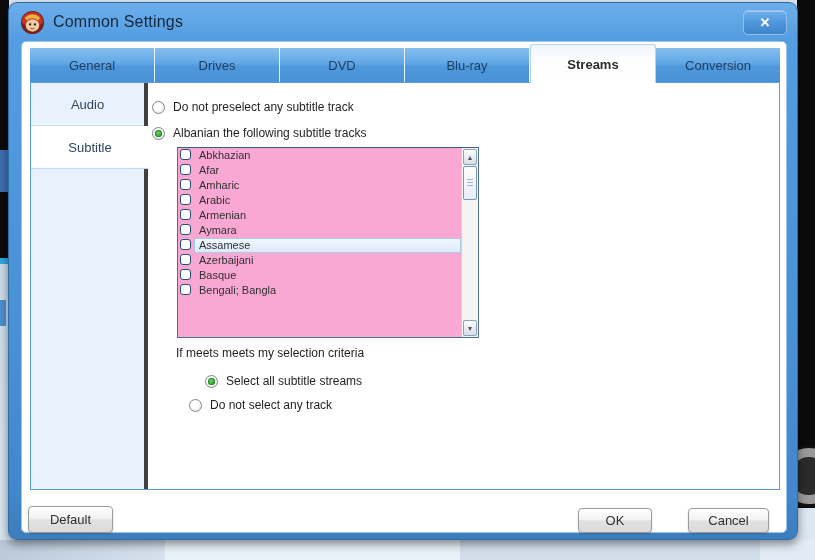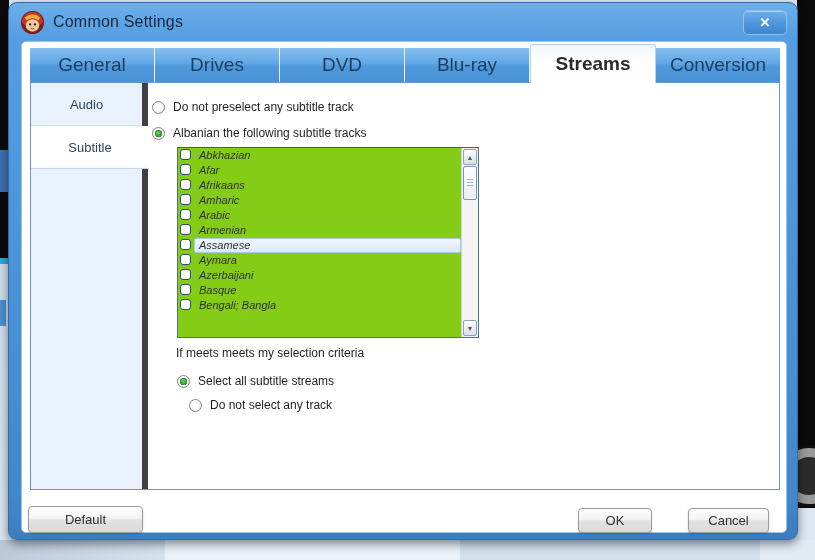--- a/index.html
+++ b/index.html
@@ -41,50 +41,50 @@
   
   .panel { position:absolute; left:12px; top:38px; width:766px; height:492px;
     background:#fff; border-radius:5px; border:1px solid #9cc2e5; }
 
   
   .tabbar { position:absolute; left:8px; top:6px; width:750px; height:34px; display:flex; }
   .tab { flex:1 1 0; position:relative; display:flex; align-items:center; justify-content:center;
     background:linear-gradient(180deg,#86beef 0%, #60a7e5 45%, #4f98db 55%, #4a92d6 100%);
     border-right:1px solid #e8f2fb; cursor:default; }
   .tab:last-child { border-right:none; }
-  .tab .tab-label { font-size:19px; color:#1c3c5e; }
+  .tab .tab-label { font-size:13px; color:#1c3c5e; }
   .tab.active { margin-top:-4px; height:39px; z-index:3;
     background:linear-gradient(180deg,#eef5fc,#fdfdfe 35%,#ffffff);
     border:1px solid #b9d3ea; border-bottom:none; border-radius:3px 3px 0 0; }
   .tab.active .tab-label { color:#2b2b2b; font-weight:bold; }
 
   
   .tabcontent { position:absolute; left:8px; top:40px; width:750px; height:408px;
     border:1px solid #5c9bd6; background:#fff; z-index:2; }
   .sidebar { position:absolute; left:0; top:0; width:117px; height:100%;
-    background:#e9f2fc; border-right:6px solid #404040; }
+    background:#e9f2fc; border-right:4px solid #404040; }
   .side-item { height:43px; display:flex; align-items:center; justify-content:center;
     border-bottom:1px solid #c3d8ec; box-shadow:inset 0 -1px 0 #f6fafd; cursor:default; }
   .side-item .side-label { font-size:13px; color:#30445c; }
   .side-item.active { background:#fff; width:118px; position:relative; z-index:2; }
 
   .main { position:absolute; left:118px; top:0; right:0; bottom:0; background:#fff; }
 
   
   .radio-row { position:absolute; display:flex; align-items:center; gap:8px; cursor:default; }
   .radio { width:13px; height:13px; border-radius:50%; border:1px solid #848484;
     background:radial-gradient(circle at 35% 30%, #ffffff 40%, #e2e2e2); flex:0 0 auto; position:relative; }
   .radio.selected::after { content:""; position:absolute; left:2px; top:2px; width:7px; height:7px;
     border-radius:50%; background:radial-gradient(circle at 40% 35%, #6fd36f, #2fa62f 70%);
     box-shadow:0 0 0 1px #2c8c2c inset; }
   .radio-label { font-size:12px; color:#1f1f1f; white-space:nowrap; }
 
   
   .listbox { position:absolute; left:28px; top:64px; width:302px; height:191px;
-    background:#84cc16; border:1px solid #51708c; border-top-color:#3f5e7a;font-style:italic; }
+    background:#f9a8d4; border:1px solid #51708c; border-top-color:#3f5e7a; }
   .rows { position:absolute; left:0; top:0; right:17px; bottom:0; overflow:hidden; }
   .list-row { position:relative; height:15px; display:flex; align-items:center; cursor:default; }
   .cbx { position:absolute; left:2px; top:1px; width:11px; height:11px; border-radius:3px;
     border:1px solid #2c4d6e; background:#fff; z-index:2; }
   .lang-label { position:absolute; left:21px; top:1px; font-size:11px; color:#303030; white-space:nowrap; z-index:2; }
   .row-hl { position:absolute; left:16px; right:0; top:0; bottom:0;
     background:linear-gradient(180deg,#f2f8fe,#dceafa); border:1px solid #a8ccea; border-radius:2px; z-index:1; }
 
   
   .scrollbar { position:absolute; right:0; top:0; width:17px; bottom:0;
@@ -99,21 +99,21 @@
     background:repeating-linear-gradient(180deg,#9cb6cd 0 1px, transparent 1px 3px); }
 
   .criteria-label { position:absolute; left:27px; top:263px; font-size:12px; color:#1f1f1f; white-space:nowrap; }
 
   
   .btn { position:absolute; border:1px solid #9b9b9b; border-radius:4px;
     background:linear-gradient(180deg,#fefefe,#f3f3f3 45%,#e2e2e2 52%,#dadada);
     box-shadow:0 1px 2px rgba(0,0,0,0.18), inset 0 1px 0 #fff;
     display:flex; align-items:center; justify-content:center;
     font-size:13px; color:#2f2f2f; cursor:default; }
-  .btn-default { left:6px; top:464px; width:115px; height:27px; }
+  .btn-default { left:6px; top:464px; width:85px; height:27px; }
   .btn-ok { left:556px; top:466px; width:74px; height:25px; }
   .btn-cancel { left:666px; top:466px; width:81px; height:25px; }
 </style>
 </head>
 <body>
 
 <div class="desktop">
   <div class="bg-left-strip"></div>
   <div class="bg-left-blue"></div>
   <div class="bg-left-cyan"></div>
@@ -196,42 +196,38 @@
               <div class="list-row">
                 <span class="cbx"></span>
                 <span class="lang-label">Abkhazian</span>
               </div>
               <div class="list-row">
                 <span class="cbx"></span>
                 <span class="lang-label">Afar</span>
               </div>
               <div class="list-row">
                 <span class="cbx"></span>
-                <span class="lang-label">Afrikaans</span>
-              </div>
-              <div class="list-row">
-                <span class="cbx"></span>
                 <span class="lang-label">Amharic</span>
               </div>
               <div class="list-row">
                 <span class="cbx"></span>
                 <span class="lang-label">Arabic</span>
               </div>
               <div class="list-row">
                 <span class="cbx"></span>
                 <span class="lang-label">Armenian</span>
               </div>
               <div class="list-row">
+                <span class="cbx"></span>
+                <span class="lang-label">Aymara</span>
+              </div>
+              <div class="list-row">
                 <div class="row-hl"></div>
                 <span class="cbx"></span>
                 <span class="lang-label">Assamese</span>
-              </div>
-              <div class="list-row">
-                <span class="cbx"></span>
-                <span class="lang-label">Aymara</span>
               </div>
               <div class="list-row">
                 <span class="cbx"></span>
                 <span class="lang-label">Azerbaijani</span>
               </div>
               <div class="list-row">
                 <span class="cbx"></span>
                 <span class="lang-label">Basque</span>
               </div>
               <div class="list-row">
@@ -245,21 +241,21 @@
             </div>
             <div class="sb-thumb"></div>
             <div class="sb-btn sb-down">
               <span>▼</span>
             </div>
           </div>
         </div>
 
         <div class="criteria-label">If meets meets my selection criteria</div>
 
-        <div class="radio-row" style="left:28px; top:291px;">
+        <div class="radio-row" style="left:56px; top:291px;">
           <span class="radio selected"></span>
           <span class="radio-label">Select all subtitle streams</span>
         </div>
 
         <div class="radio-row" style="left:40px; top:315px;text-align:center;">
           <span class="radio"></span>
           <span class="radio-label">Do not select any track</span>
         </div>
 
       </div>

